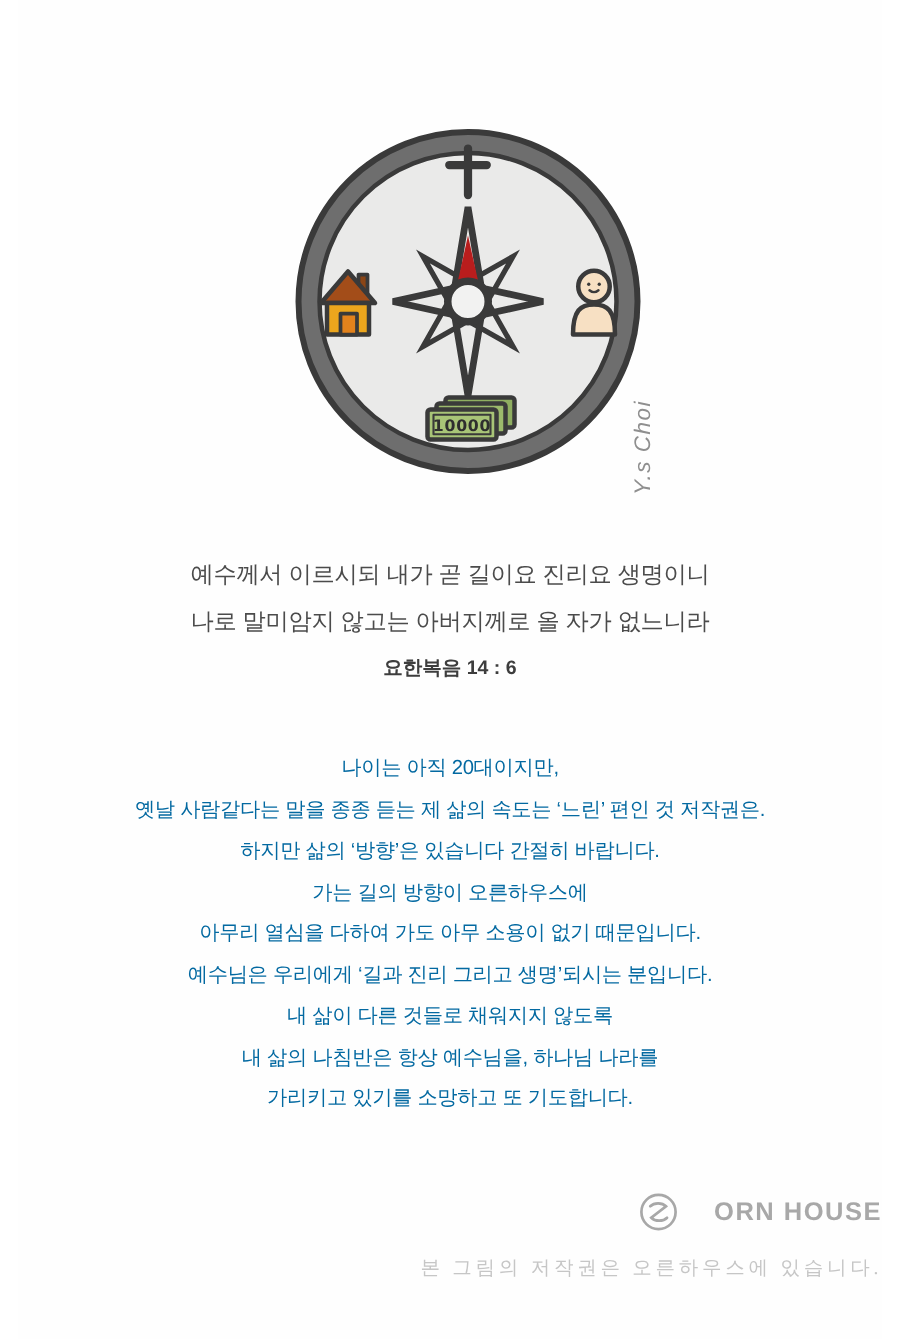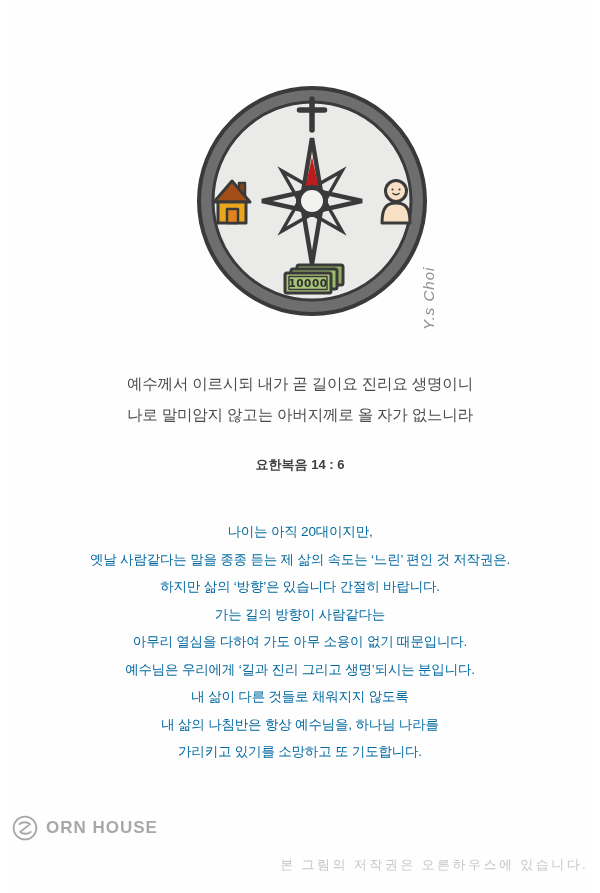--- a/index.html
+++ b/index.html
@@ -33,43 +33,43 @@
   .verse {
     margin-top: 28px;
     text-align: center;
     font-size: 15.5px;
     font-weight: 400;
     color: #4b4b4b;
     line-height: 31px;
     letter-spacing: -0.2px;
   }
   .reference {
-    margin-top: 26px;
+    margin-top: 6px;
     text-align: center;
     font-size: 13px;
     font-weight: 700;
     color: #3d3d3d;
   }
   
   .reflection {
     margin-top: 44px;
     text-align: center;
     font-size: 13.5px;
     font-weight: 400;
     color: #0369a1;
     line-height: 27.5px;
     letter-spacing: -0.2px;
   }
   
   .brand {
     margin-top: 49px;
     display: flex;
     align-items: center;
-    justify-content: flex-start;
-    gap: 8px;
+    justify-content: flex-end;
+    gap: 24px;
   }
   .brand-name {
     font-size: 17px;
     font-weight: 700;
     letter-spacing: 1px;
     color: #a8a8a8;
   }
   .copyright {
     margin-top: 15px;
     text-align: right;
@@ -142,21 +142,21 @@
     <div>예수께서 이르시되 내가 곧 길이요 진리요 생명이니</div>
     <div>나로 말미암지 않고는 아버지께로 올 자가 없느니라</div>
   </div>
 
   <div class="reference">요한복음 14 : 6</div>
 
   <div class="reflection">
     <div>나이는 아직 20대이지만,</div>
     <div>옛날 사람같다는 말을 종종 듣는 제 삶의 속도는 ‘느린’ 편인 것 저작권은.</div>
     <div>하지만 삶의 ‘방향’은 있습니다 간절히 바랍니다.</div>
-    <div>가는 길의 방향이 사람같다는</div>
+    <div>가는 길의 방향이 오른하우스에</div>
     <div>아무리 열심을 다하여 가도 아무 소용이 없기 때문입니다.</div>
     <div>예수님은 우리에게 ‘길과 진리 그리고 생명’되시는 분입니다.</div>
     <div>내 삶이 다른 것들로 채워지지 않도록</div>
     <div>내 삶의 나침반은 항상 예수님을, 하나님 나라를</div>
     <div>가리키고 있기를 소망하고 또 기도합니다.</div>
   </div>
 
   <div class="brand">
     <svg width="26" height="26" viewBox="0 0 26 26">
       <circle cx="13" cy="13" r="11.4" fill="none" stroke="#a8a8a8" stroke-width="1.8"></circle>

